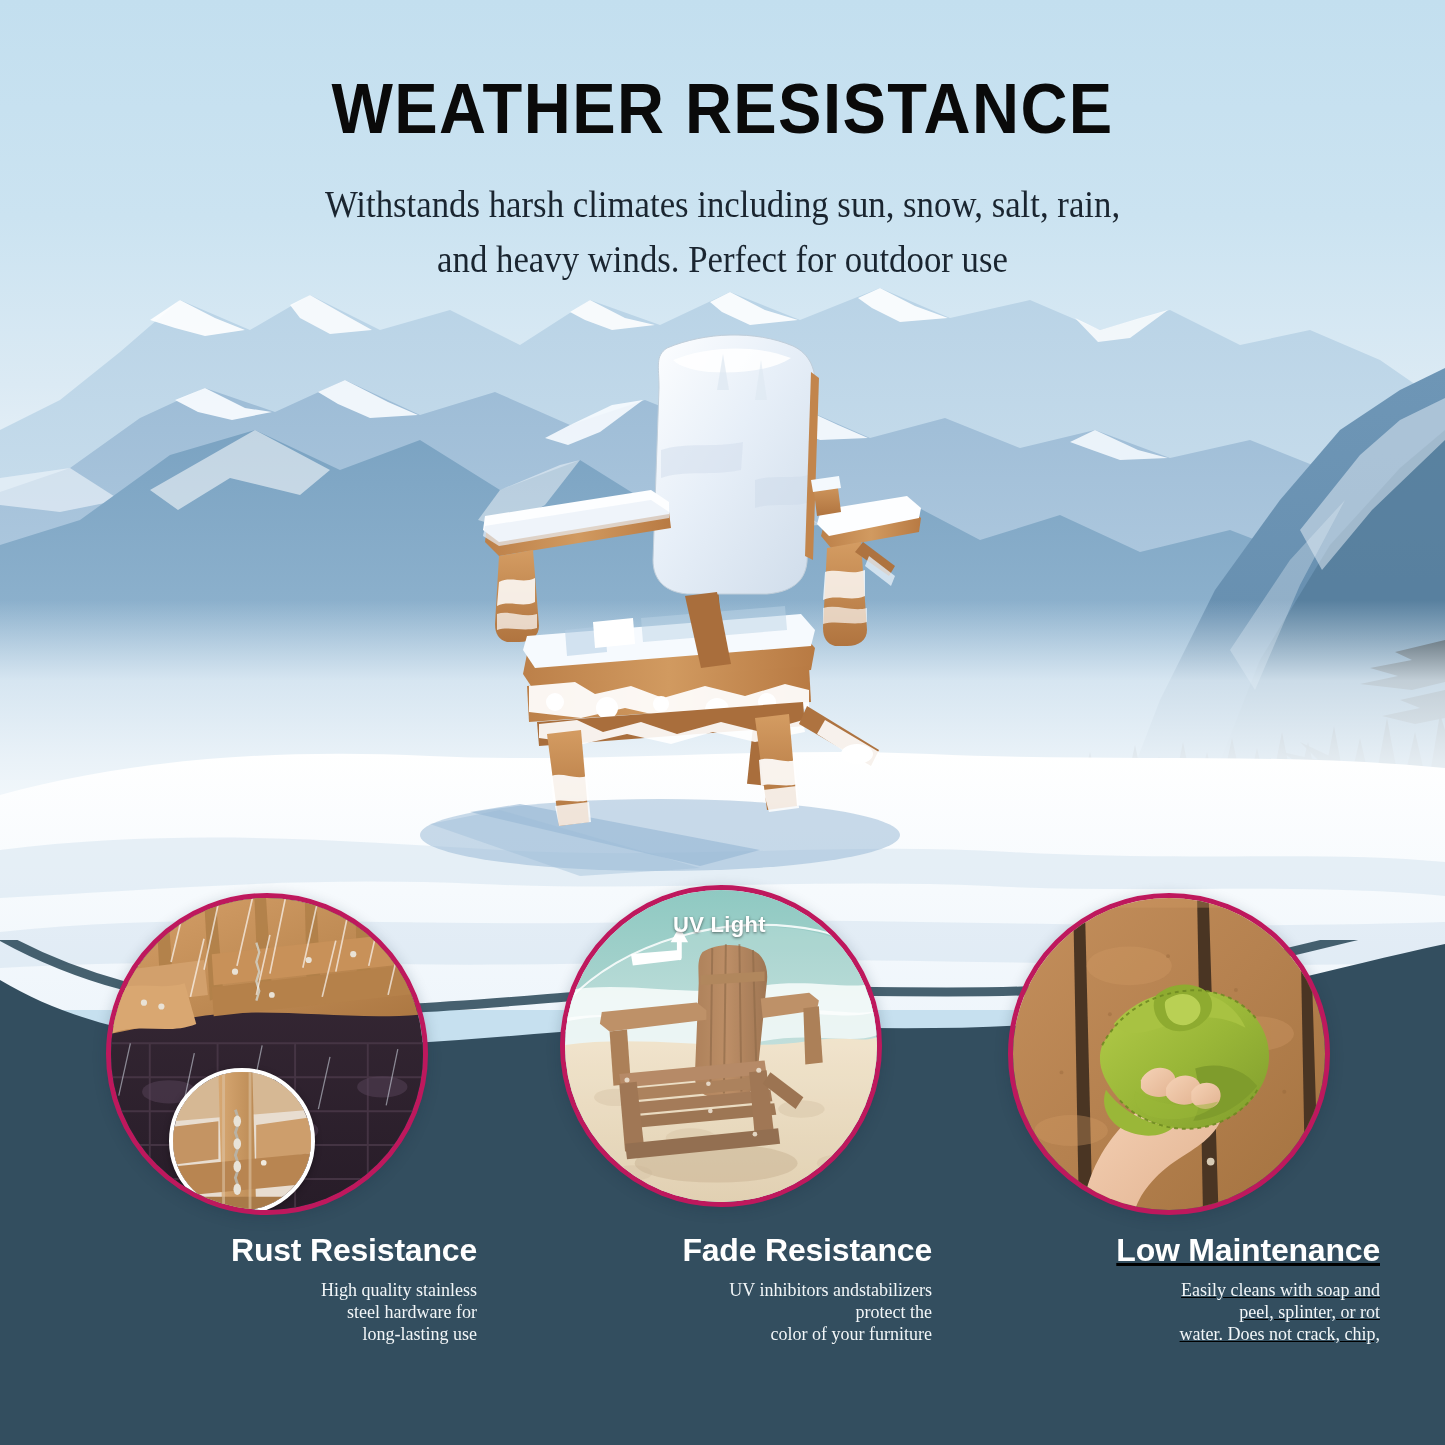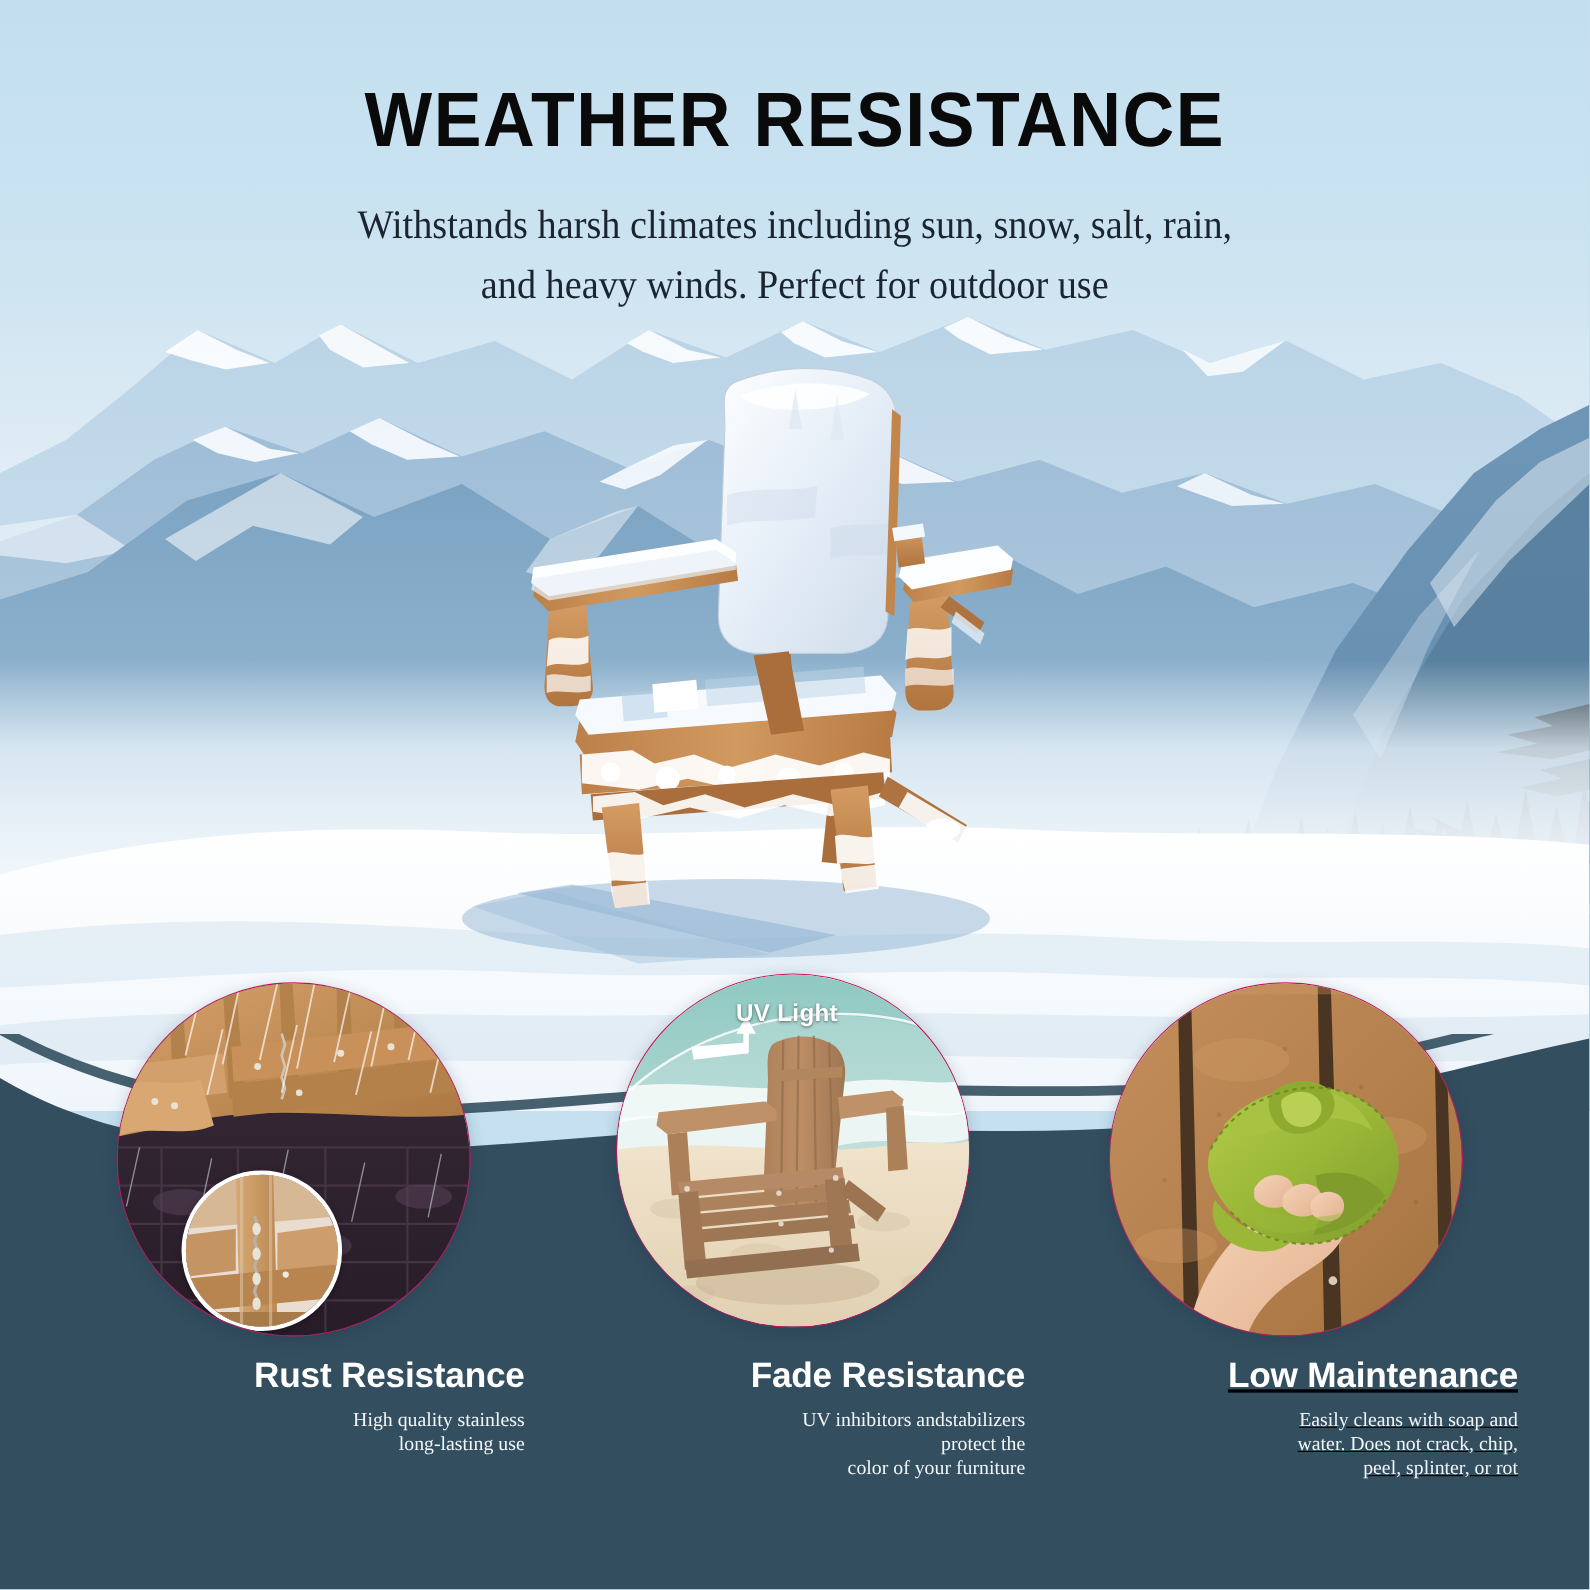--- a/index.html
+++ b/index.html
@@ -47,21 +47,21 @@
   .subtitle {
     position:absolute; left:0; top:178px; width:1445px; text-align:center;
     font-family:"Liberation Serif", serif;
     font-size:37px; color:#1a2530; line-height:1.48;
     transform:scaleX(.94); transform-origin:center top;
   }
 
   
   .circ {
     position:absolute; width:322px; height:322px; border-radius:50%;
-    border:1px solid #be185d; overflow:hidden;
+    border:5px solid #be185d; overflow:hidden;
     box-shadow:0 3px 14px rgba(20,40,60,.22);
   }
   .c1 { left:106px; top:893px; }
   .c2 { left:560px; top:885px; }
   .c3 { left:1008px; top:893px; }
 
   .circ-inner { position:absolute; inset:0; }
 
   
   .mini {
@@ -597,35 +597,36 @@
         <path d="M184,200 C190,190 202,188 210,194 C216,199 216,210 208,215 C198,221 186,216 184,208 Z"></path>
       </g>
       <path fill="#9ab738" opacity=".5" d="M126,200 C150,214 182,218 212,210 C200,226 170,232 144,226 C130,222 124,212 126,200 Z"></path>
     </svg>
   </div>
 
   <div class="feat f1">
     <div class="feat-title">Rust Resistance</div>
     <div class="feat-body">
       <div>High quality stainless</div>
+      <div>steel hardware for</div>
       <div>long-lasting use</div>
     </div>
   </div>
 
   <div class="feat f2">
     <div class="feat-title">Fade Resistance</div>
     <div class="feat-body">
       <div>UV inhibitors andstabilizers</div>
       <div>protect the</div>
       <div>color of your furniture</div>
     </div>
   </div>
 
   <div class="feat f3">
     <div class="feat-title">Low Maintenance</div>
     <div class="feat-body">
       <div>Easily cleans with soap and</div>
+      <div>peel, splinter, or rot</div>
       <div>water. Does not crack, chip,</div>
-      <div>peel, splinter, or rot</div>
     </div>
   </div>
 
 </div>
 
 </body></html>

